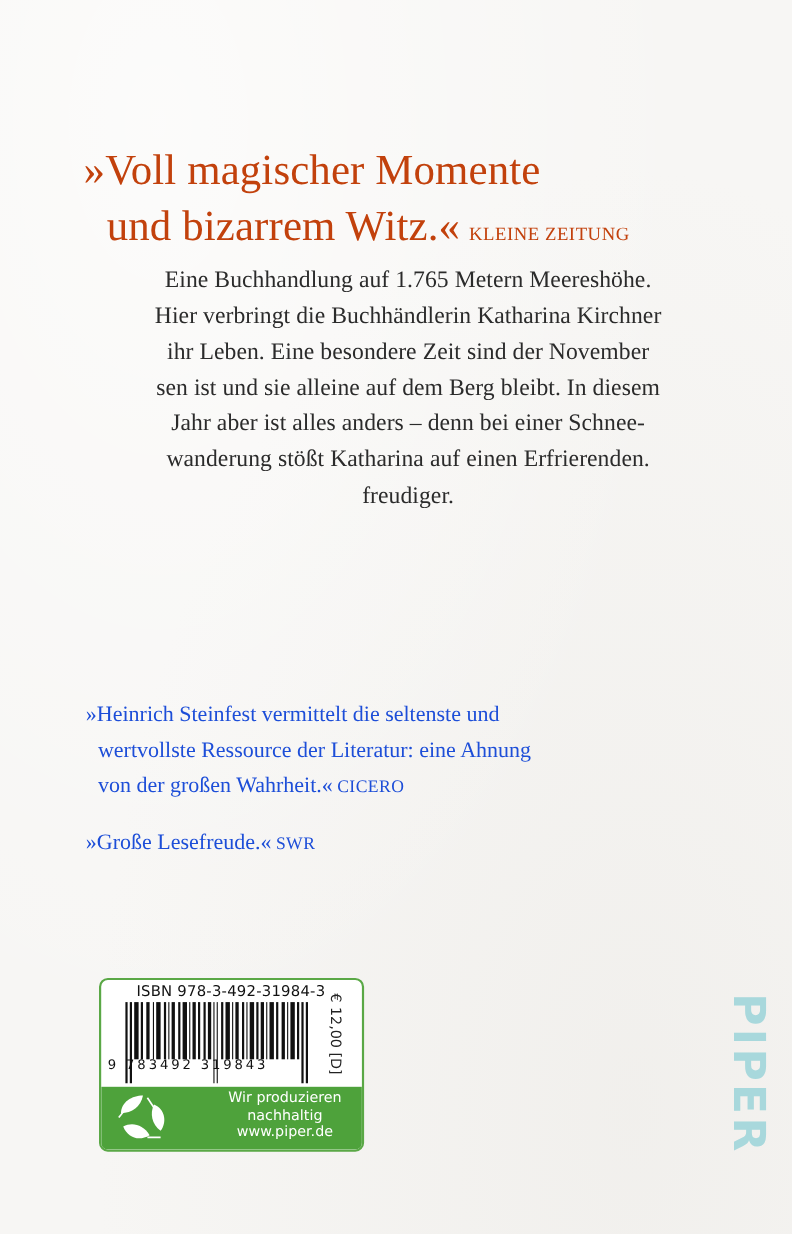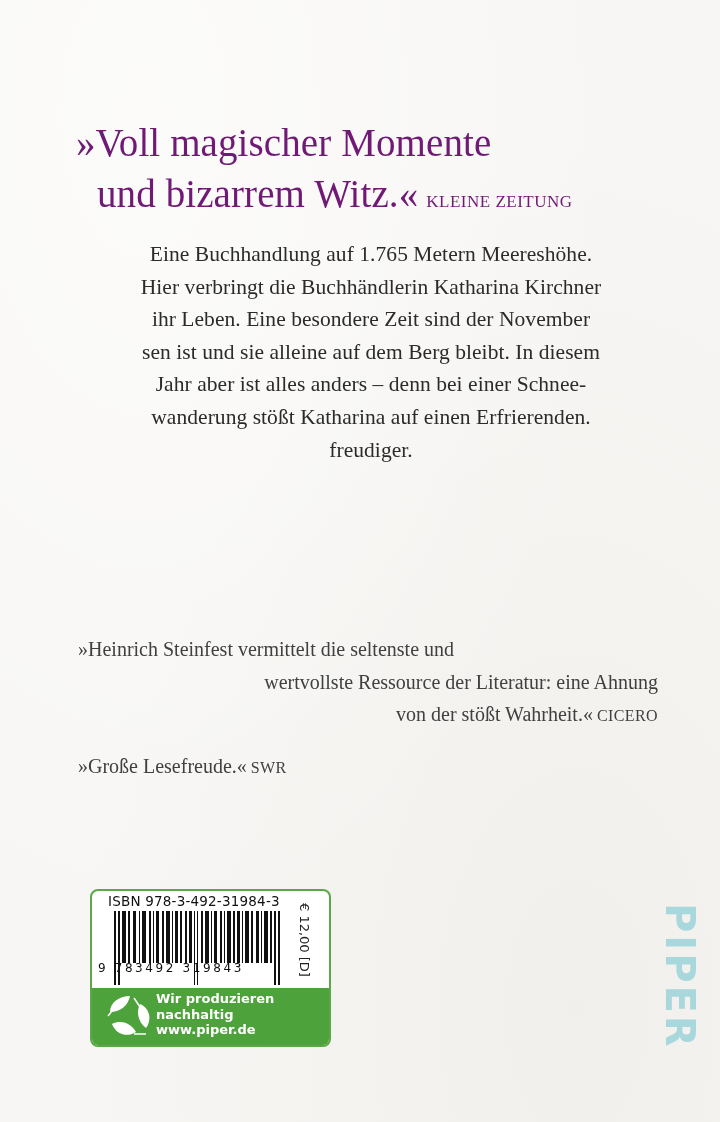--- a/index.html
+++ b/index.html
@@ -20,23 +20,23 @@
       background:
         radial-gradient(ellipse at 20% 10%, rgba(255,255,255,0.6), rgba(255,255,255,0) 60%),
         radial-gradient(ellipse at 80% 90%, rgba(235,233,229,0.5), rgba(235,233,229,0) 60%);
       pointer-events: none;
     }
 
     
     .headline {
       position: absolute;
       left: 76px;
-      top: 117px;
+      top: 129px;
       width: 600px;
-      color: #701a75;
+      color: #c2410c;
       font-size: 39px;
       line-height: 51px;
       letter-spacing: 0.1px;
     }
     .headline .line2 {
       display: block;
       padding-left: 21px;
     }
     .headline .source {
       font-size: 17px;
@@ -61,34 +61,33 @@
       white-space: nowrap;
       text-align: center;
     }
 
     
     .press {
       position: absolute;
       left: 78px;
       top: 633px;
       width: 580px;
-      color: #404040;
+      color: #1d4ed8;
       font-size: 20px;
       line-height: 32.6px;
     }
     .press .quote {
       display: block;
     }
     .press .quote .line {
       display: block;
       white-space: nowrap;
     }
     .press .quote .line.indent {
       padding-left: 11px;
-      text-align: right;
     }
     .press .quote + .quote {
       margin-top: 17px;
     }
     .press .source {
       font-size: 16px;
       letter-spacing: 0.4px;
       margin-left: 4px;
     }
 
@@ -101,21 +100,21 @@
       height: 158px;
       border: 2px solid #5aa846;
       border-radius: 8px;
       background: #ffffff;
       overflow: hidden;
       box-sizing: border-box;
       font-family: "DejaVu Sans", "Liberation Sans", sans-serif;
     }
     .label .isbn-text {
       position: absolute;
-      left: 16px;
+      left: 32px;
       top: 2px;
       font-size: 13.5px;
       color: #111;
       letter-spacing: 0.2px;
       white-space: nowrap;
     }
     .label .barcode {
       position: absolute;
       left: 8px;
       top: 20px;
@@ -154,25 +153,26 @@
     }
     .label .leaf-logo {
       position: absolute;
       left: 12px;
       top: 4px;
       width: 52px;
       height: 48px;
     }
     .label .eco-text {
       position: absolute;
-      left: 64px;
+      left: 92px;
       top: 3px;
       width: 150px;
+      text-align: center;
       color: #ffffff;
-      font-weight: bold;
+      font-weight: normal;
     }
     .label .eco-line1 {
       display: block;
       font-size: 13px;
       line-height: 16px;
     }
     .label .eco-line2 {
       display: block;
       font-size: 13px;
       line-height: 15px;
@@ -216,21 +216,21 @@
   <span class="line">sen ist und sie alleine auf dem Berg bleibt. In diesem</span>
   <span class="line">Jahr aber ist alles anders – denn bei einer Schnee-</span>
   <span class="line">wanderung stößt Katharina auf einen Erfrierenden.</span>
   <span class="line">freudiger.</span>
 </div>
 
 <div class="press">
   <div class="quote">
     <span class="line">»Heinrich Steinfest vermittelt die seltenste und</span>
     <span class="line indent">wertvollste Ressource der Literatur: eine Ahnung</span>
-    <span class="line indent"><span>von der stößt Wahrheit.«</span><span class="source">CICERO</span></span>
+    <span class="line indent"><span>von der großen Wahrheit.«</span><span class="source">CICERO</span></span>
   </div>
   <div class="quote">
     <span class="line"><span>»Große Lesefreude.«</span><span class="source">SWR</span></span>
   </div>
 </div>
 
 <div class="label">
   <div class="isbn-text">ISBN 978-3-492-31984-3</div>
   <svg class="barcode" viewBox="0 0 188 74" preserveAspectRatio="none">
     <g fill="#111">

